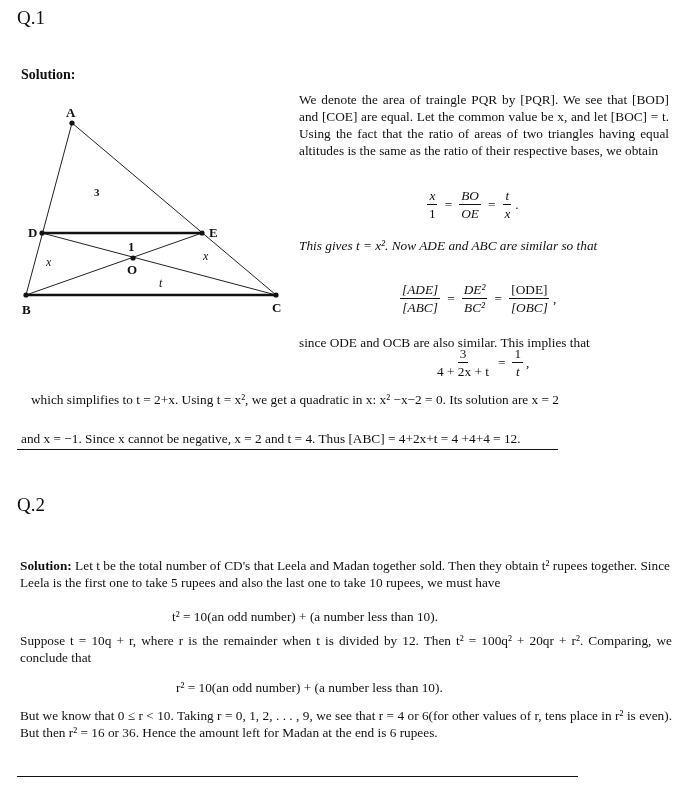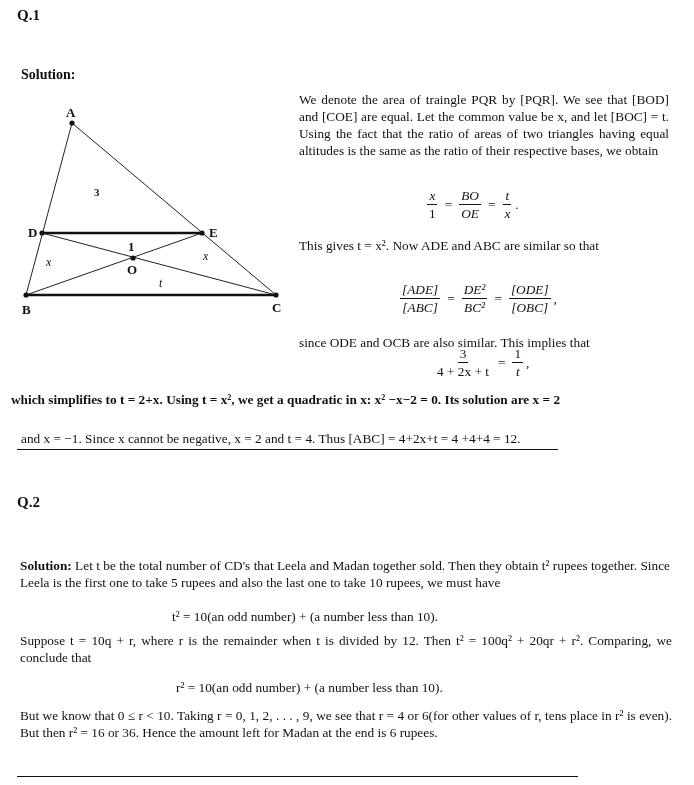--- a/index.html
+++ b/index.html
@@ -3,21 +3,21 @@
 <meta charset="utf-8">
 <style>
   html, body { margin: 0; padding: 0; background: #ffffff; }
   body {
     width: 694px; height: 785px; position: relative; overflow: hidden;
     font-family: "DejaVu Serif", "Liberation Serif", serif;
     color: #111;
   }
   .serif { font-family: "Liberation Serif", "DejaVu Serif", serif; }
   .abs { position: absolute; }
-  .qtitle { font-size: 15px; font-family: "Liberation Serif", serif; font-weight: bold; }
+  .qtitle { font-size: 19px; font-family: "Liberation Serif", serif; }
   .bold { font-weight: bold; }
   .para {
     font-family: "Liberation Serif", serif;
     font-size: 13.3px; line-height: 17px; text-align: justify;
   }
   .eq {
     font-family: "Liberation Serif", serif; font-size: 13.3px;
     position: absolute; display: flex; align-items: center; white-space: nowrap;
   }
   .frac { display: inline-flex; flex-direction: column; align-items: center; margin: 0 3px; vertical-align: middle; }
@@ -80,56 +80,56 @@
       <span class="den" style="font-style:italic">OE</span>
     </span>
   <span class="op">=</span>
   <span class="frac">
       <span class="num" style="font-style:italic">t</span>
       <span class="den" style="font-style:italic">x</span>
     </span>
   <span>.</span>
 </div>
 
-<div class="abs para" style="left:299px; top:237px; width:380px; white-space:nowrap;">This gives t = x². Now ADE and ABC are similar so that</div>
+<div class="abs para" style="left:299px; top:237px; width:380px; white-space:nowrap;font-style:italic;">This gives t = x². Now ADE and ABC are similar so that</div>
 
 <div class="eq" style="left:397px; top:282px;">
   <span class="frac">
       <span class="num" style="font-style:italic">[ADE]</span>
       <span class="den" style="font-style:italic">[ABC]</span>
     </span>
   <span class="op">=</span>
   <span class="frac">
       <span class="num" style="font-style:italic">DE²</span>
       <span class="den" style="font-style:italic">BC²</span>
     </span>
   <span class="op">=</span>
   <span class="frac">
-      <span class="num" style="font-style:italic">[ODE]</span>
+      <span class="num" style="">[ODE]</span>
       <span class="den" style="font-style:italic">[OBC]</span>
     </span>
   <span>,</span>
 </div>
 
 <div class="abs para" style="left:299px; top:317px; width:380px; white-space:nowrap;margin-top:17px;">since ODE and OCB are also similar. This implies that</div>
 
 <div class="eq" style="left:432px; top:346px;">
   <span class="frac">
       <span class="num">3</span>
       <span class="den">4 + 2x + t</span>
     </span>
   <span class="op">=</span>
   <span class="frac">
       <span class="num">1</span>
       <span class="den" style="font-style:italic">t</span>
     </span>
   <span>,</span>
 </div>
 
-<div class="abs para" style="left:11px; top:391px; width:660px; white-space:nowrap;font-weight:bold;">which simplifies to t = 2+x. Using t = x², we get a quadratic in x: x² −x−2 = 0. Its solution are x = 2</div>
+<div class="abs para" style="left:31px; top:391px; width:660px; white-space:nowrap;">which simplifies to t = 2+x. Using t = x², we get a quadratic in x: x² −x−2 = 0. Its solution are x = 2</div>
 <div class="abs para" style="left:21px; top:430px; width:660px; white-space:nowrap;">and x = −1. Since x cannot be negative, x = 2 and t = 4. Thus [ABC] = 4+2x+t = 4 +4+4 = 12.</div>
 
 <div class="rule" style="left:17px; top:449px; width:541px;"></div>
 
 <div class="abs qtitle" style="left:17px; top:494px;">Q.2</div>
 
 <div class="abs para" style="left:20px; top:557px; width:650px;">
   <b>Solution:</b>
   <span>Let t be the total number of CD's that Leela and Madan together sold. Then they obtain t² rupees together. Since Leela is the first one to take 5 rupees and also the last one to take 10 rupees, we must have</span>
 </div>

